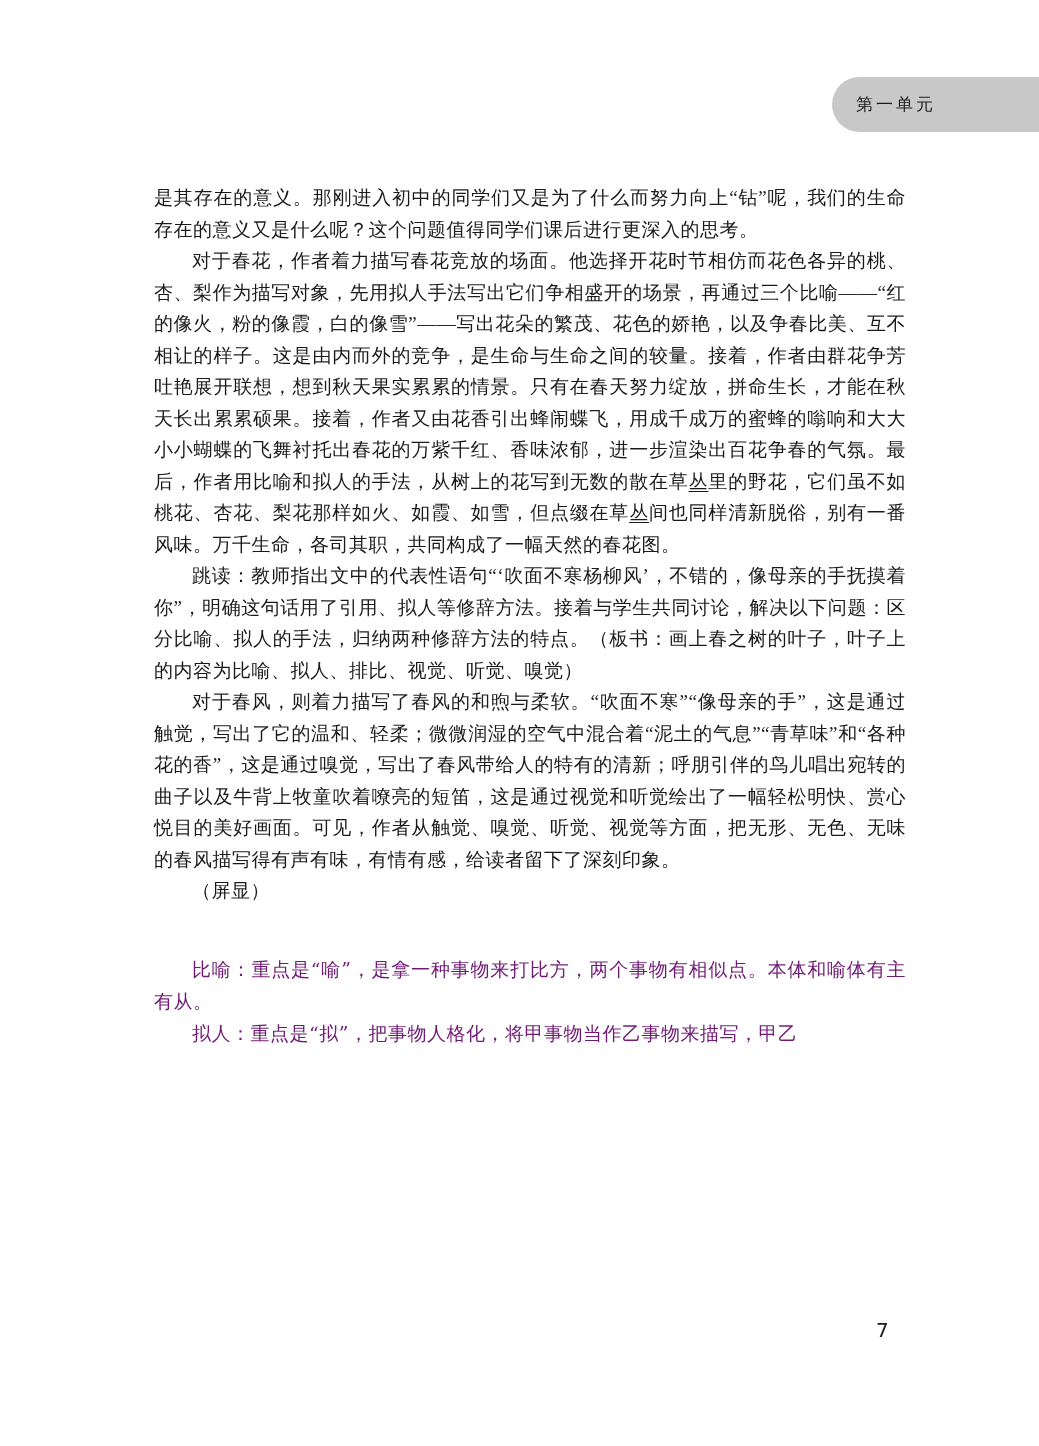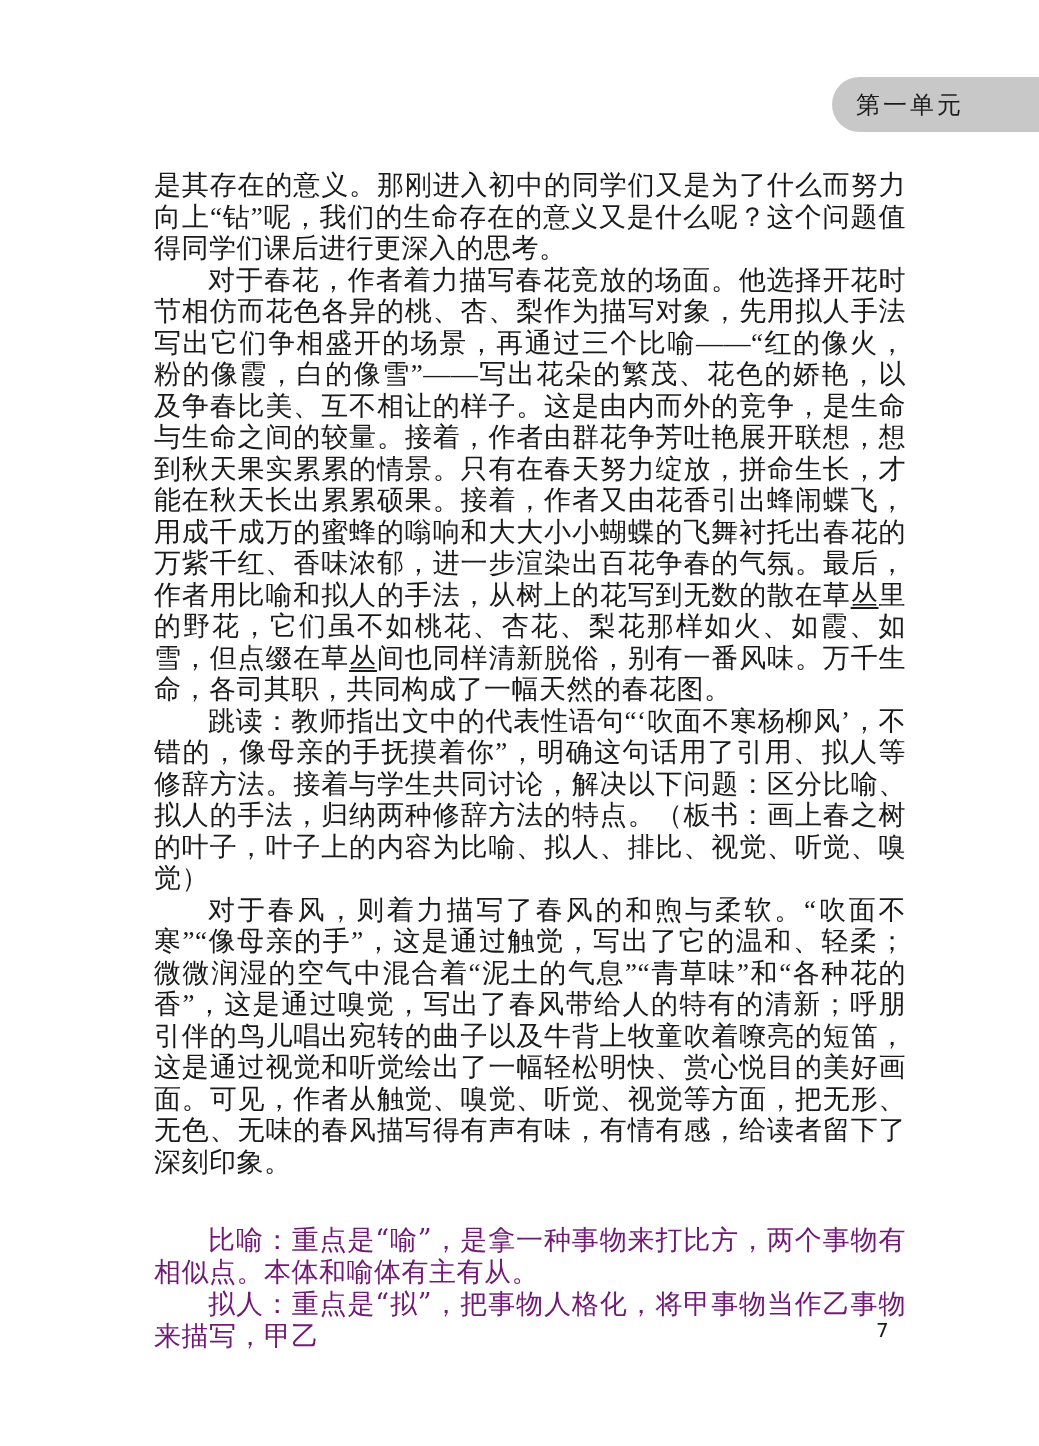--- a/index.html
+++ b/index.html
@@ -15,29 +15,29 @@
   .unit-tab {
     position:absolute;
     top:77px; left:832px; width:207px; height:55px;
     background:#c8c8c8;
     border-radius:28px 0 0 28px;
     display:flex; align-items:center;
     padding-left:24px;
     box-sizing:border-box;
   }
   .unit-tab-label {
-    font-size:24px;
+    font-size:17px;
     letter-spacing:3px;
     color:#1c1c1c;
     font-family:"Liberation Sans","DejaVu Sans",sans-serif;
   }
   .doc-body {
     position:absolute;
-    top:170px; left:154px; width:752px;
-    font-size:27px;
+    top:182px; left:154px; width:752px;
+    font-size:19px;
     line-height:31.5px;
     text-align:justify;
     letter-spacing:0.5px;
   }
   p.para { margin:0; padding:0; }
   p.indent { text-indent:2em; }
   p.kai {
     font-family:"DejaVu Serif","Liberation Serif",serif;
     line-height:32px;
     color:#701a75;
@@ -59,19 +59,20 @@
 
   <div class="unit-tab">
     <span class="unit-tab-label">第一单元</span>
   </div>
 
   <div class="doc-body" id="doc-body">
       <p class="para"><span>是其存在的意义。那刚进入初中的同学们又是为了什么而努力向上“钻”呢，我们的生命存在的意义又是什么呢？这个问题值得同学们课后进行更深入的思考。</span></p>
       <p class="para indent"><span>对于春花，作者着力描写春花竞放的场面。他选择开花时节相仿而花色各异的桃、杏、梨作为描写对象，先用拟人手法写出它们争相盛开的场景，再通过三个比喻——“红的像火，粉的像霞，白的像雪”——写出花朵的繁茂、花色的娇艳，以及争春比美、互不相让的样子。这是由内而外的竞争，是生命与生命之间的较量。接着，作者由群花争芳吐艳展开联想，想到秋天果实累累的情景。只有在春天努力绽放，拼命生长，才能在秋天长出累累硕果。接着，作者又由花香引出蜂闹蝶飞，用成千成万的蜜蜂的嗡响和大大小小蝴蝶的飞舞衬托出春花的万紫千红、香味浓郁，进一步渲染出百花争春的气氛。最后，作者用比喻和拟人的手法，从树上的花写到无数的散在草</span><span class="u">丛</span><span>里的野花，它们虽不如桃花、杏花、梨花那样如火、如霞、如雪，但点缀在草</span><span class="u">丛</span><span>间也同样清新脱俗，别有一番风味。万千生命，各司其职，共同构成了一幅天然的春花图。</span></p>
       <p class="para indent"><span>跳读：教师指出文中的代表性语句“‘吹面不寒杨柳风’，不错的，像母亲的手抚摸着你”，明确这句话用了引用、拟人等修辞方法。接着与学生共同讨论，解决以下问题：区分比喻、拟人的手法，归纳两种修辞方法的特点。（板书：画上春之树的叶子，叶子上的内容为比喻、拟人、排比、视觉、听觉、嗅觉）</span></p>
       <p class="para indent"><span>对于春风，则着力描写了春风的和煦与柔软。“吹面不寒”“像母亲的手”，这是通过触觉，写出了它的温和、轻柔；微微润湿的空气中混合着“泥土的气息”“青草味”和“各种花的香”，这是通过嗅觉，写出了春风带给人的特有的清新；呼朋引伴的鸟儿唱出宛转的曲子以及牛背上牧童吹着嘹亮的短笛，这是通过视觉和听觉绘出了一幅轻松明快、赏心悦目的美好画面。可见，作者从触觉、嗅觉、听觉、视觉等方面，把无形、无色、无味的春风描写得有声有味，有情有感，给读者留下了深刻印象。</span></p>
+      <p class="para indent"><span>（屏显）</span></p>
       <p class="para indent kai gap-before"><span>比喻：重点是“喻”，是拿一种事物来打比方，两个事物有相似点。本体和喻体有主有从。</span></p>
       <p class="para indent kai"><span>拟人：重点是“拟”，把事物人格化，将甲事物当作乙事物来描写，甲乙</span></p>
     </div>
 
   <div class="page-number">7</div>
 
 </div>
 
 </body></html>

